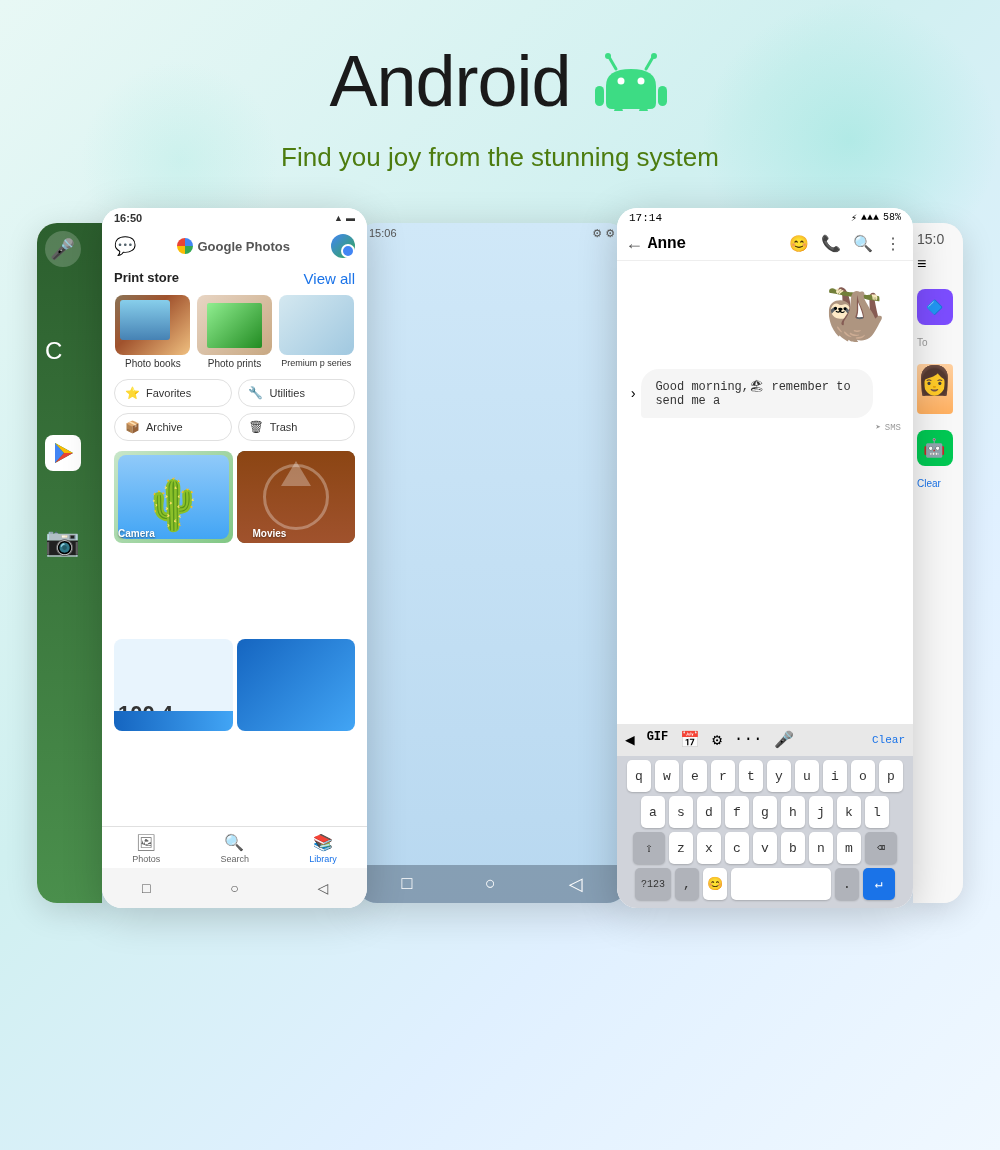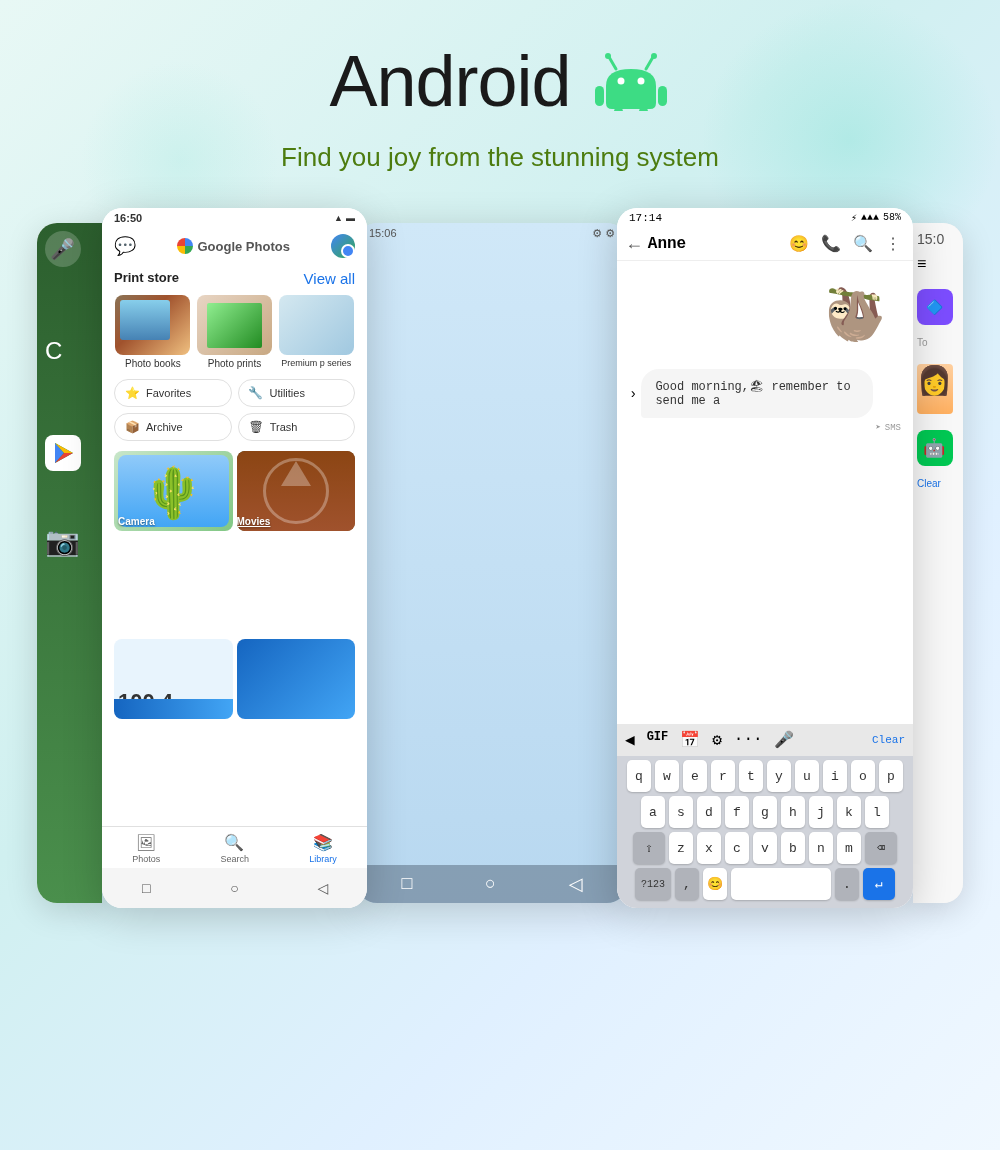--- a/index.html
+++ b/index.html
@@ -267,21 +267,21 @@
     .menu-icon { font-size: 12px; }
 
     .photos-grid {
       display: grid;
       grid-template-columns: 1fr 1fr;
       gap: 4px;
       padding: 4px 12px;
       flex: 1;
     }
     .photo-grid-item {
-      height: 80px;
+      height: 92px;
       border-radius: 8px;
       overflow: hidden;
       position: relative;
     }
     .photo-grid-camera {
       background: linear-gradient(135deg, #c8e6c9, #81c784);
       display: flex;
       align-items: flex-end;
       padding: 4px;
     }
@@ -721,21 +721,21 @@
         </div>
       </div>
 
       <div class="photos-grid">
         <div class="photo-grid-item photo-grid-camera">
           <div class="cactus"></div>
           <div class="photo-grid-label" style="position:absolute;bottom:4px;left:4px;">Camera</div>
         </div>
         <div class="photo-grid-item photo-grid-movies">
           <div class="basketball"></div>
-          <div class="photo-grid-label" style="position:absolute;bottom:4px;left:0;text-decoration:underline;">Movies</div>
+          <div class="photo-grid-label" style="position:absolute;bottom:4px;left:16px;">Movies</div>
         </div>
         <div class="photo-grid-item" style="background:#e8f4fd;border-radius:8px;overflow:hidden;position:relative;">
           <span class="photo-grid-number">100.4</span>
           <div class="photo-grid-stripe"></div>
         </div>
         <div class="photo-grid-item" style="background:linear-gradient(135deg,#1565C0,#42a5f5);border-radius:8px;">
         </div>
       </div>
 
       <div class="photos-bottom-nav">

